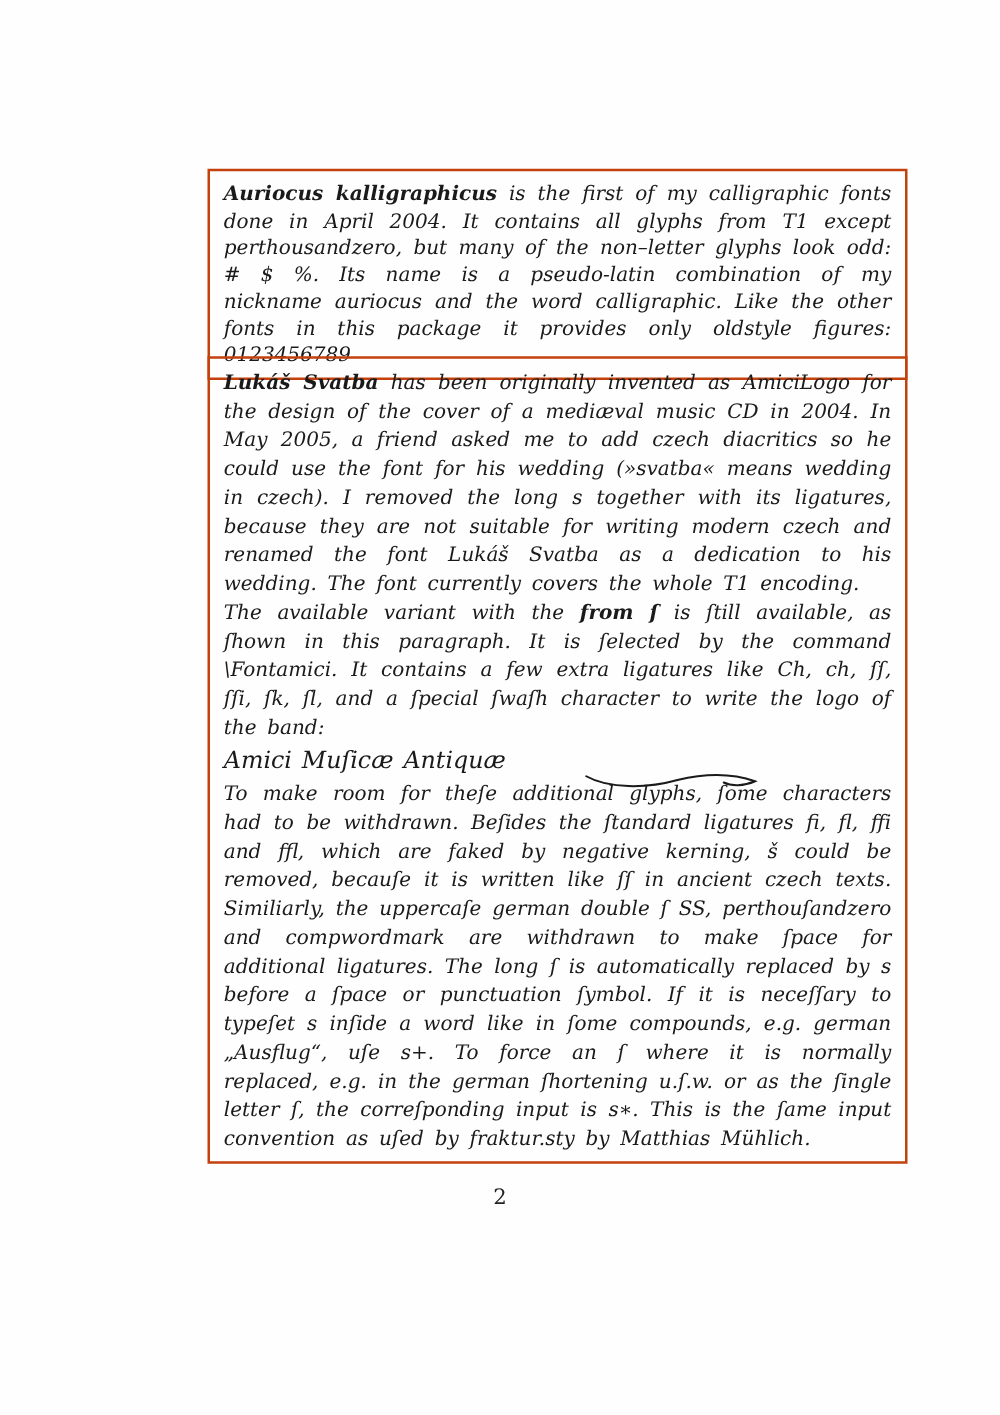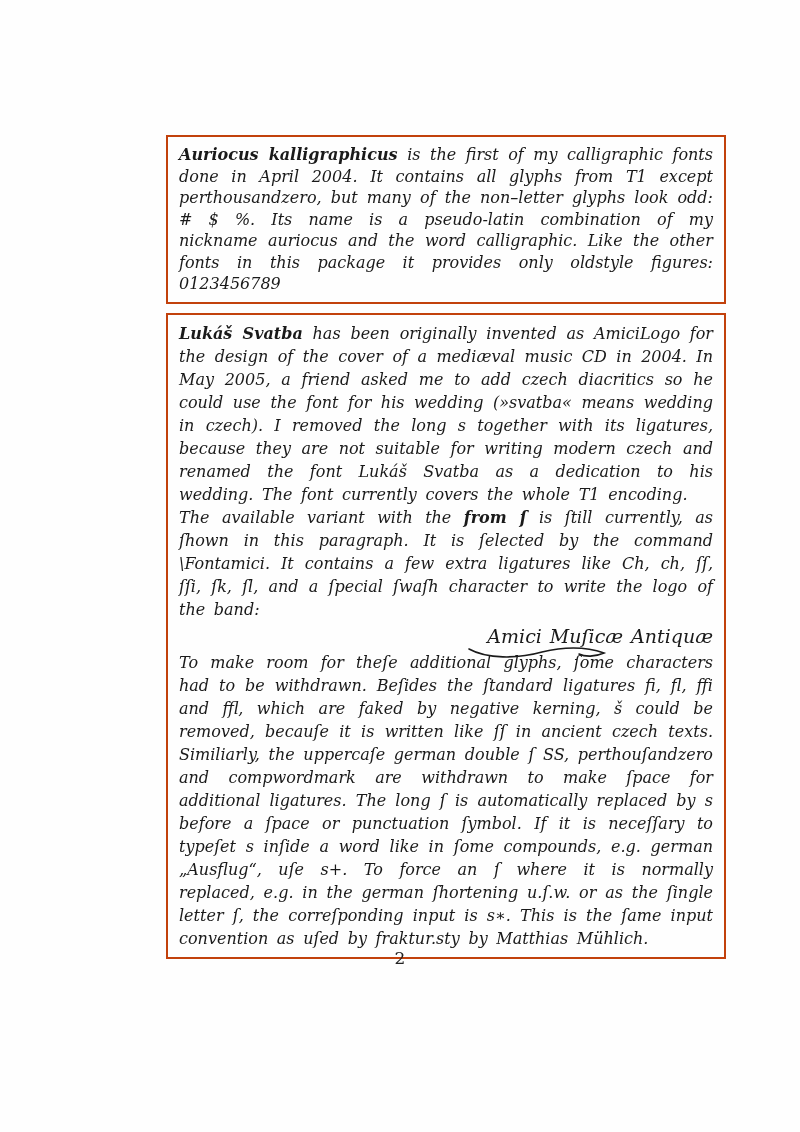--- a/index.html
+++ b/index.html
@@ -24,29 +24,29 @@
     word-spacing: 0.22em;
     color: #1a1a1a;
   }
   .box-auriocus {
     top: 135px;
     min-height: 145px;
     font-size: 16px;
     line-height: 21.5px;
   }
   .box-lukas {
-    top: 313px;
+    top: 285px;
     min-height: 592px;
     font-size: 16px;
     line-height: 23px;
   }
   .sample-box p { margin: 0; }
   .lead-bold { font-weight: bold; }
   .logo-line {
-    text-align: right;
+    text-align: left;
     font-size: 19px;
     line-height: 30px;
     position: relative;
     word-spacing: 0.1em;
     font-style: italic;
   }
   .logo-swash {
     position: absolute;
     left: 54%;
     top: 24px;
@@ -69,21 +69,21 @@
 
 <div class="page">
 
   <div class="sample-box box-auriocus">
     <p><span class="lead-bold">Auriocus kalligraphicus</span><span> is the first of my calligraphic fonts done in April 2004. It contains all glyphs from T1 except perthousandzero, but many of the non–letter glyphs look odd: # $ %. Its name is a pseudo-latin combination of my nickname auriocus and the word calligraphic. Like the other fonts in this package it provides only oldstyle figures: 0123456789</span></p>
   </div>
 
   <div class="sample-box box-lukas">
     <p><span class="lead-bold">Lukáš Svatba</span><span> has been originally invented as AmiciLogo for the design of the cover of a mediæval music CD in 2004. In May 2005, a friend asked me to add czech diacritics so he could use the font for his wedding (»svatba« means wedding in czech). I removed the long s together with its ligatures, because they are not suitable for writing modern czech and renamed the font Lukáš Svatba as a dedication to his wedding. The font currently covers the whole T1 encoding.</span></p>
 
-    <p><span>The available variant with the </span><span class="lead-bold">from ſ</span><span> is ſtill currently, as ſhown in this paragraph. It is ſelected by the command \Fontamici. It contains a few extra ligatures like Ch, ch, ſſ, ſſi, ſk, ſl, and a ſpecial ſwaſh character to write the logo of the band:</span></p>
+    <p><span>The available variant with the </span><span class="lead-bold">from ſ</span><span> is ſtill available, as ſhown in this paragraph. It is ſelected by the command \Fontamici. It contains a few extra ligatures like Ch, ch, ſſ, ſſi, ſk, ſl, and a ſpecial ſwaſh character to write the logo of the band:</span></p>
 
     <div class="logo-line">
       <span>Amici Muſicæ Antiquæ</span>
       <svg class="logo-swash" viewBox="0 0 140 14" aria-hidden="true">
         <path d="M2 4 C 20 14, 50 14, 75 7 C 100 1, 120 2, 137 8 C 128 12, 118 12, 112 9" fill="none" stroke="#1a1a1a" stroke-width="1.6" stroke-linecap="round"></path>
       </svg>
     </div>
 
     <p>To make room for theſe additional glyphs, ſome characters had to be withdrawn. Beſides the ſtandard ligatures fi, fl, ffi and ffl, which are faked by negative kerning, š could be removed, becauſe it is written like ſſ in ancient czech texts. Similiarly, the uppercaſe german double ſ SS, perthouſandzero and compwordmark are withdrawn to make ſpace for additional ligatures. The long ſ is automatically replaced by s before a ſpace or punctuation ſymbol. If it is neceſſary to typeſet s inſide a word like in ſome compounds, e.g. german „Ausflug“, uſe s+. To force an ſ where it is normally replaced, e.g. in the german ſhortening u.ſ.w. or as the ſingle letter ſ, the correſponding input is s∗. This is the ſame input convention as uſed by fraktur.sty by Matthias Mühlich.</p>
   </div>

